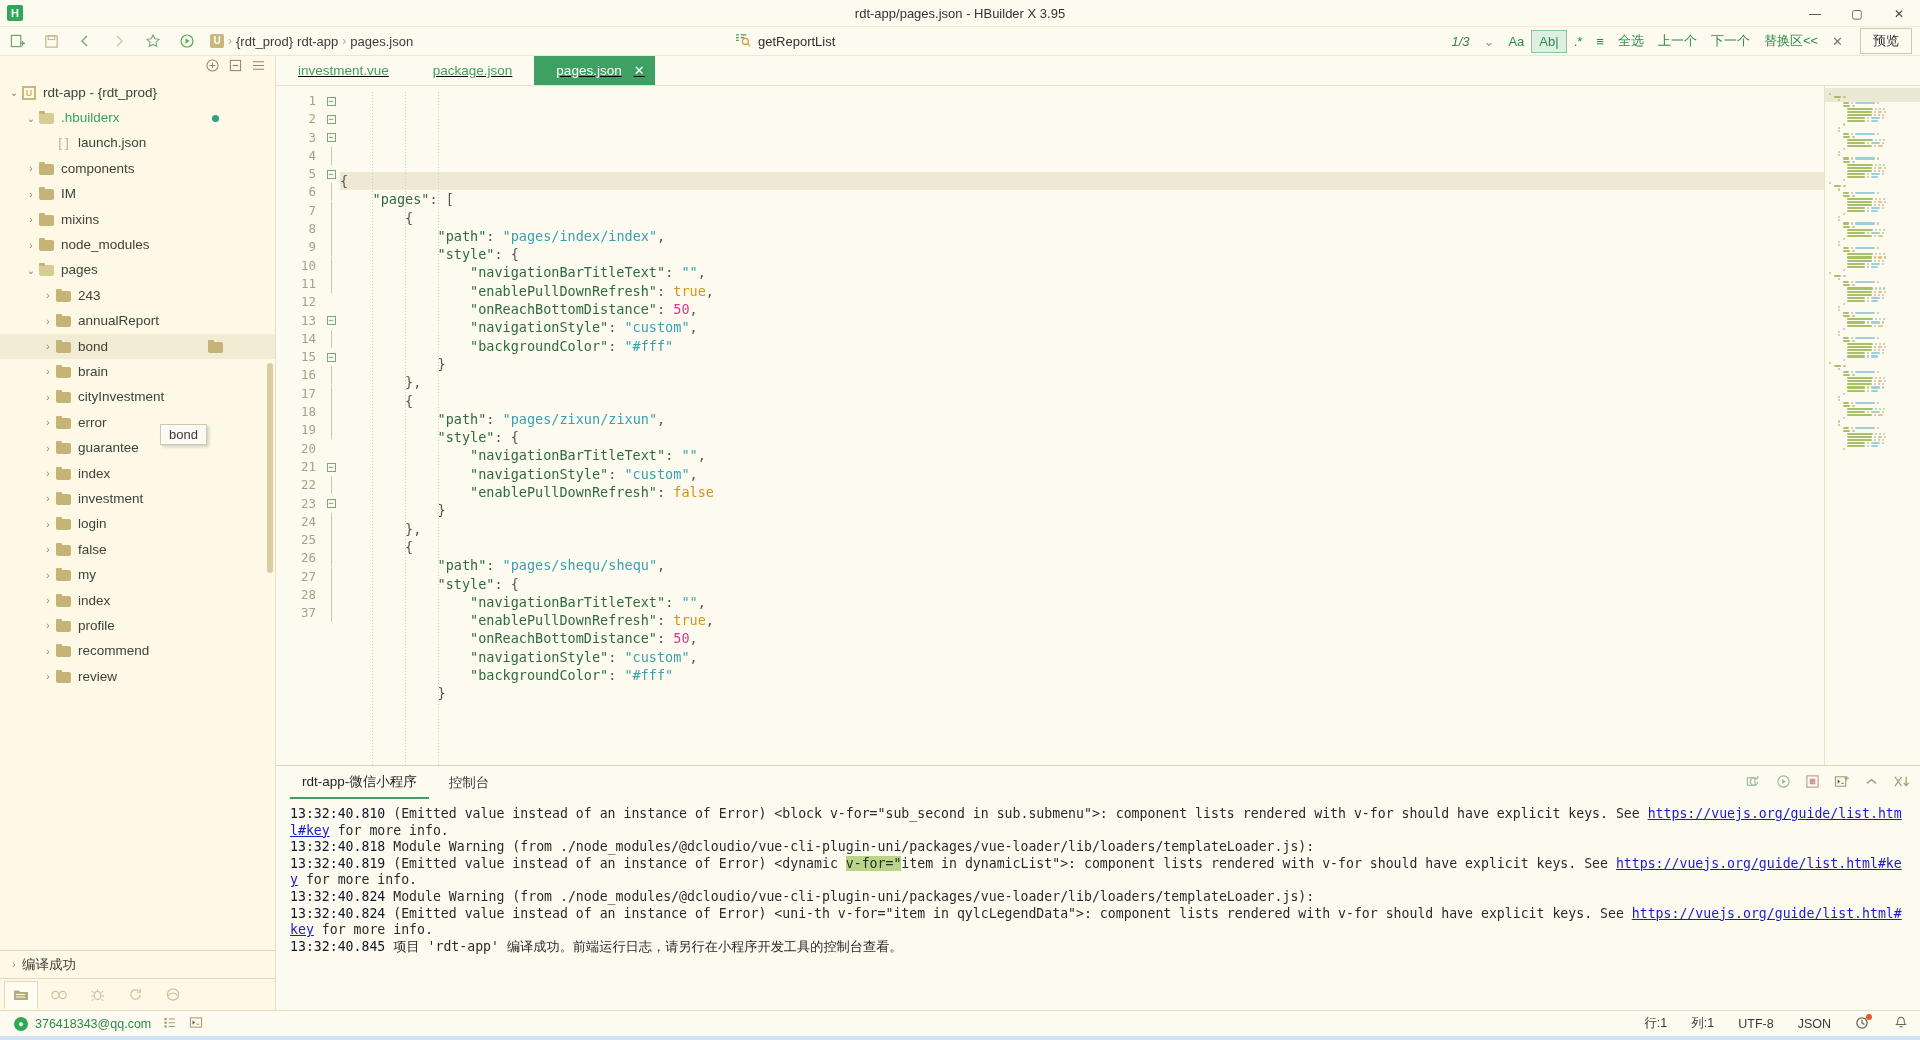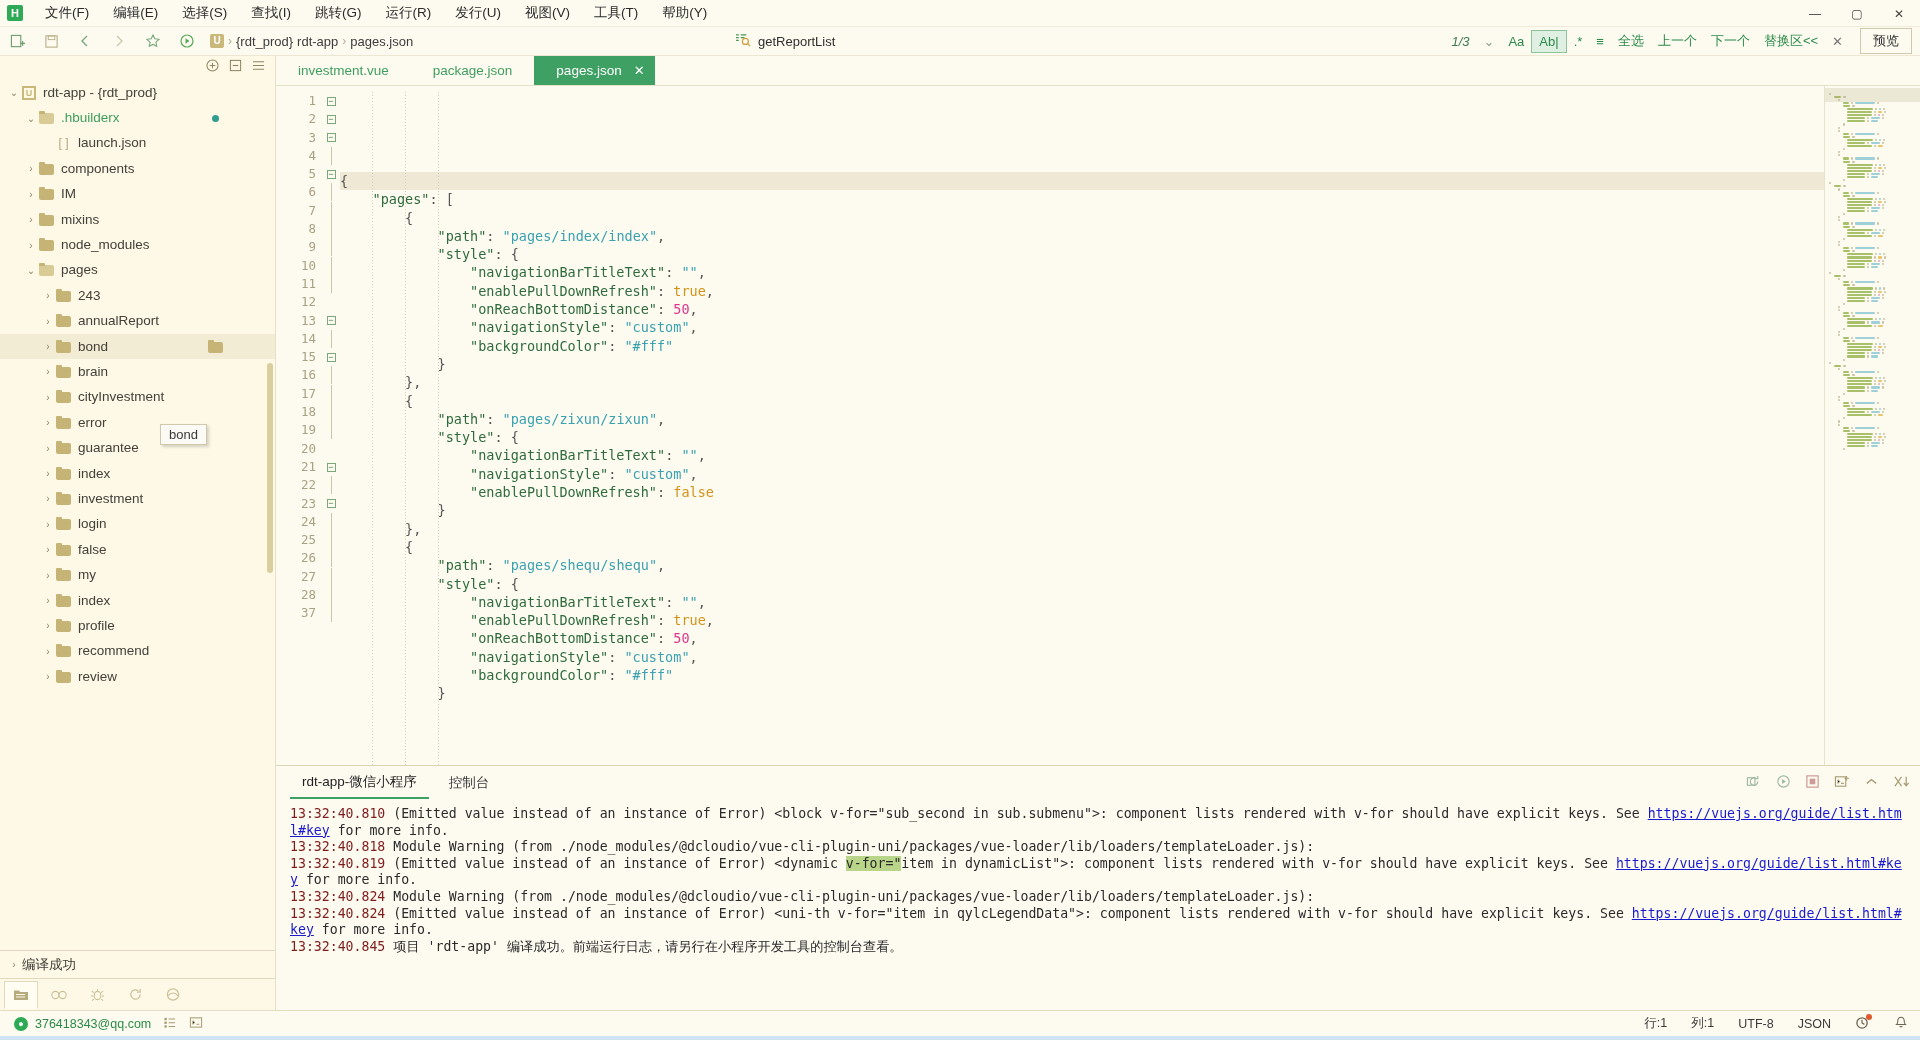--- a/index.html
+++ b/index.html
@@ -147,21 +147,21 @@
   .foot-btn {
     width: 34px; height: 28px; display: flex; align-items: center; justify-content: center;
     color: #b6ab7e; cursor: default;
   }
   .foot-btn.active { background: #fffdf2; border: 1px solid #e1d9bd; border-bottom-color: #fffdf2; color: #9c9166; }
 
   
   .editor-col { flex: 1 1 auto; display: flex; flex-direction: column; min-width: 0; }
   .tabbar {
     height: 30px; flex: 0 0 30px; display: flex; align-items: stretch;
-    background: #fdfbf0; border-bottom: 1px solid #e9e2cb;
+    background: #fdfbf0; border-bottom: 1px solid #e9e2cb; text-decoration: underline;
   }
   .etab {
     display: flex; align-items: center; padding: 0 22px; font-size: 13.5px;
     color: #3f9e5f; cursor: default; white-space: nowrap;
   }
   .etab.active { background: #3fa063; color: #fff; padding-right: 10px; }
   .etab .xclose { margin-left: 12px; font-size: 13px; color: #fff; }
   .etab-spacer { flex: 1 1 auto; }
 
   .ed-wrap { flex: 1 1 auto; display: flex; min-height: 0; position: relative; background: #fdfbf0; }
@@ -226,21 +226,21 @@
   .con-tools {
     position: absolute; right: 10px; display: flex; align-items: center; gap: 14px;
     color: #9f9572;
   }
   .con-tools span { cursor: default; }
   .con-body {
     flex: 1 1 auto; overflow: hidden; padding: 6px 14px 0 14px;
     font-family: "DejaVu Sans Mono", monospace; font-size: 13.2px; line-height: 16.6px;
     color: #2a2a2a; white-space: pre-wrap; word-break: break-all;
   }
-  .con-body .ts { color: #7f1d1d; }
+  .con-body .ts { color: #0f172a; }
   .con-body a { color: #1a1ad0; text-decoration: underline; }
   .con-body .hl { background: #b9d58a; }
   .con-line { margin: 0; }
 
   
   .statusbar {
     height: 26px; flex: 0 0 26px; display: flex; align-items: center;
     background: #fdfbf0; border-top: 1px solid #e4ddc2; font-size: 12.5px; color: #3a3a3a;
     position: relative;
   }
@@ -257,32 +257,21 @@
   .sb-dot { position: absolute; top: -1px; right: -2px; width: 6px; height: 6px; background: #e05a2b; border-radius: 50%; }
   .scrollstrip { height: 4px; flex: 0 0 4px; background: #cfe3f5; }
 </style>
 </head>
 <body>
 
 <div class="app">
 
   <div class="titlebar">
     <div class="hx-logo">H</div>
-    <div class="menu">
-      <div class="menu-item">文件(F)</div>
-      <div class="menu-item">编辑(E)</div>
-      <div class="menu-item">选择(S)</div>
-      <div class="menu-item">查找(I)</div>
-      <div class="menu-item">跳转(G)</div>
-      <div class="menu-item">运行(R)</div>
-      <div class="menu-item">发行(U)</div>
-      <div class="menu-item">视图(V)</div>
-      <div class="menu-item">工具(T)</div>
-      <div class="menu-item">帮助(Y)</div>
-    </div>
+    <div class="win-title">rdt-app/pages.json - HBuilder X 3.95</div>
     <div class="win-ctrls">
       <div class="win-btn">—</div>
       <div class="win-btn">▢</div>
       <div class="win-btn close">✕</div>
     </div>
   </div>
 
   <div class="toolbar">
     <div class="tb-icon">
       <svg width="15" height="15" viewBox="0 0 16 16">

